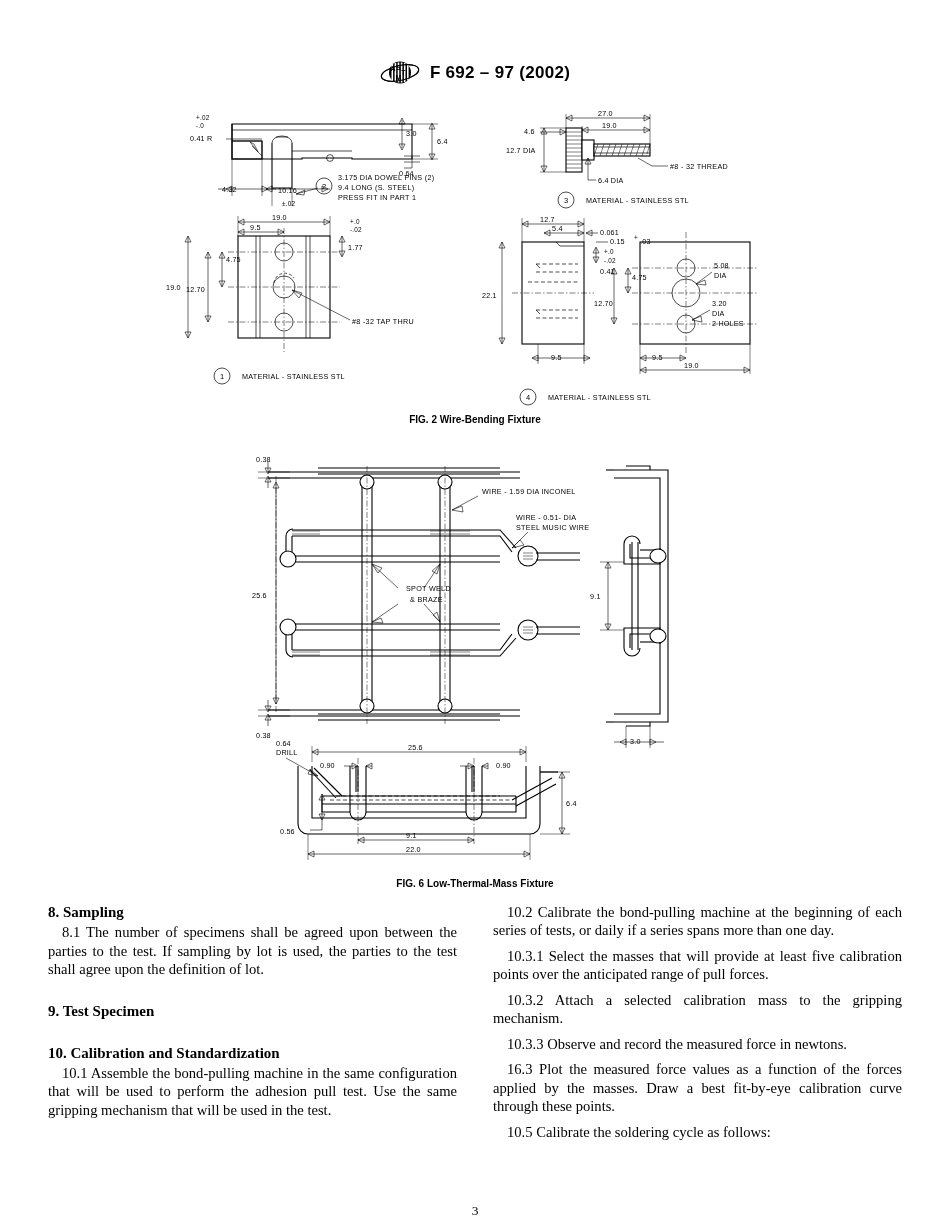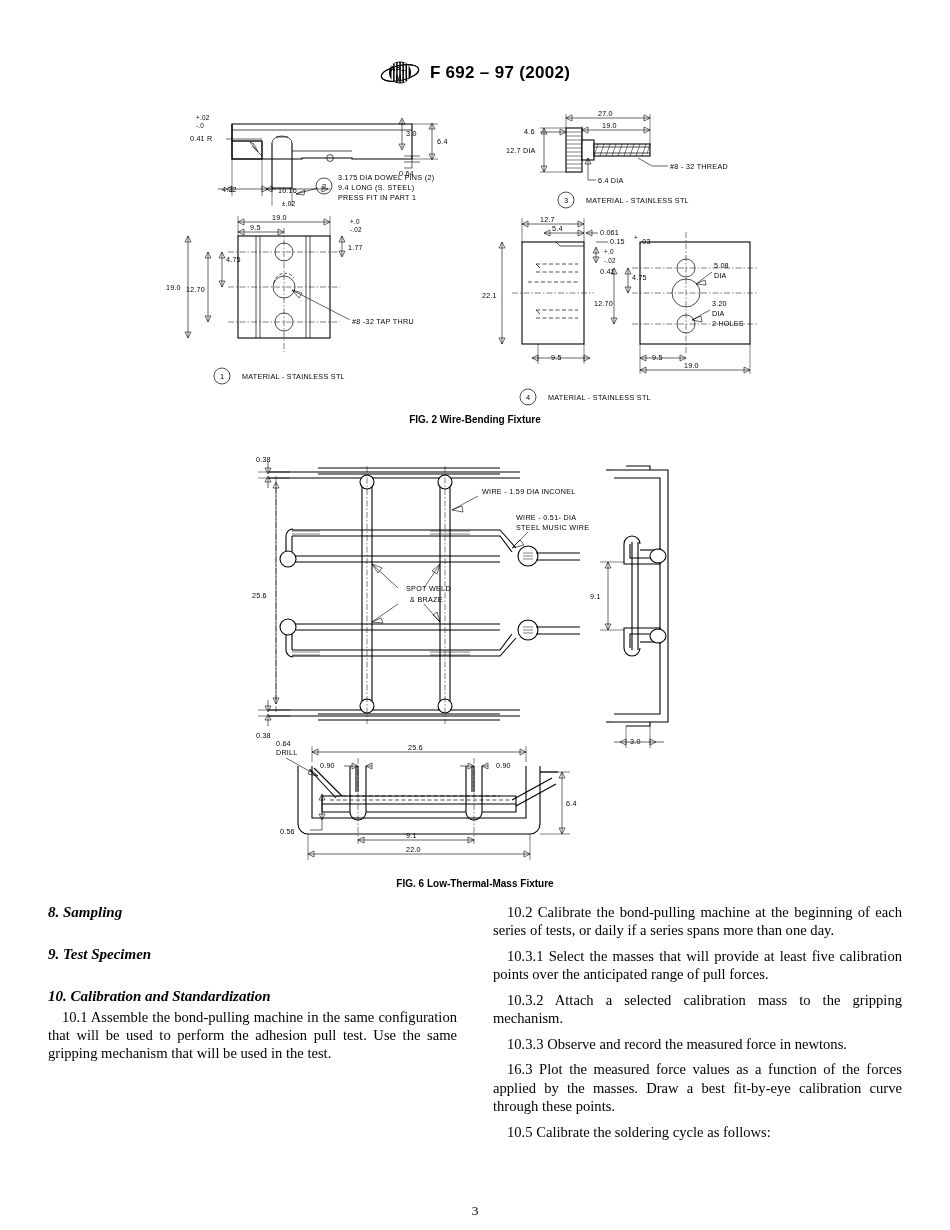--- a/index.html
+++ b/index.html
@@ -95,21 +95,20 @@
     gap: 36px;
   }
   .col { width: 409px; }
   h2.sec-head {
     font-family: "Liberation Serif", serif;
     font-weight: bold;
     font-size: 15px;
     margin: 0 0 1px 0;
     padding: 0;
     line-height: 1.28;
-    font-style: italic;
   }
   h2.sec-head.spaced { margin-top: 23px; }
   p.para {
     font-size: 14.6px;
     line-height: 1.265;
     margin: 0 0 0 0;
     padding: 0;
     text-indent: 14px;
     text-align: justify;
     text-justify: inter-word;
@@ -699,20 +698,21 @@
         <path class="dim" d="M318 324 L308 322 L310 317 Z" fill="#000"></path>
       </g>
     </svg>
   </div>
 
   <div class="fig-caption" id="fig3-caption">FIG. 6 Low-Thermal-Mass Fixture</div>
 
   <div class="body-cols">
     <div class="col">
       <h2 class="sec-head">8.  Sampling</h2>
+      <p class="para">8.1  The number of specimens shall be agreed upon between the parties to the test. If sampling by lot is used, the parties to the test shall agree upon the definition of lot.</p>
       <h2 class="sec-head spaced">9.  Test Specimen</h2>
       <h2 class="sec-head spaced">10.  Calibration and Standardization</h2>
       <p class="para">10.1  Assemble the bond-pulling machine in the same configuration that will be used to perform the adhesion pull test. Use the same gripping mechanism that will be used in the test.</p>
     </div>
     <div class="col">
       <p class="para">10.2  Calibrate the bond-pulling machine at the beginning of each series of tests, or daily if a series spans more than one day.</p>
       <p class="para gap">10.3.1  Select the masses that will provide at least five calibration points over the anticipated range of pull forces.</p>
       <p class="para gap">10.3.2  Attach a selected calibration mass to the gripping mechanism.</p>
       <p class="para gap">10.3.3  Observe and record the measured force in newtons.</p>
       <p class="para gap">16.3  Plot the measured force values as a function of the forces applied by the masses. Draw a best fit-by-eye calibration curve through these points.</p>

